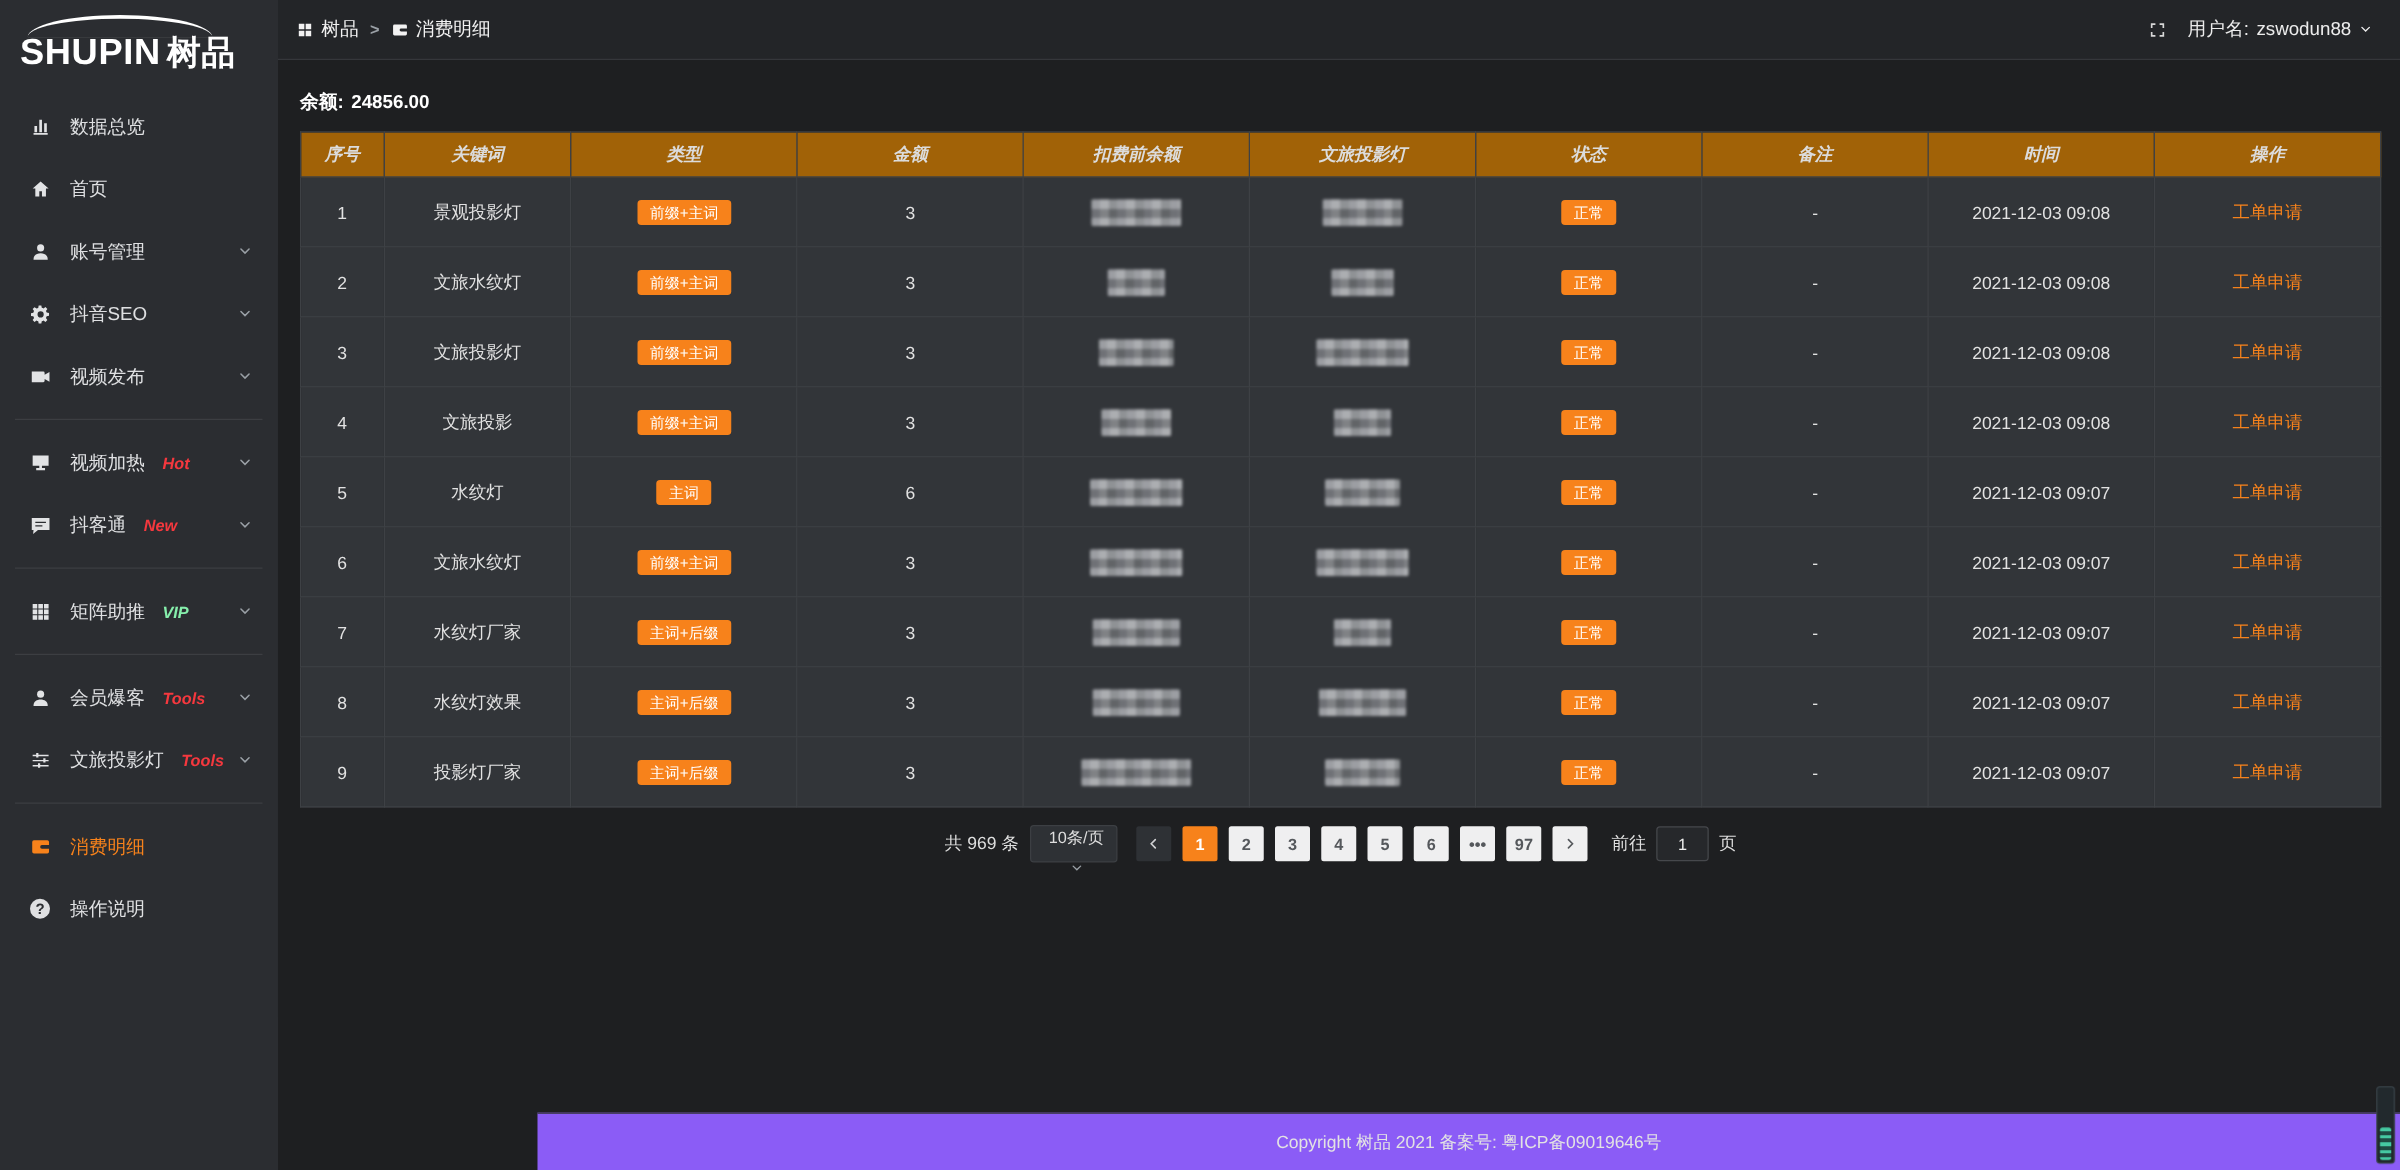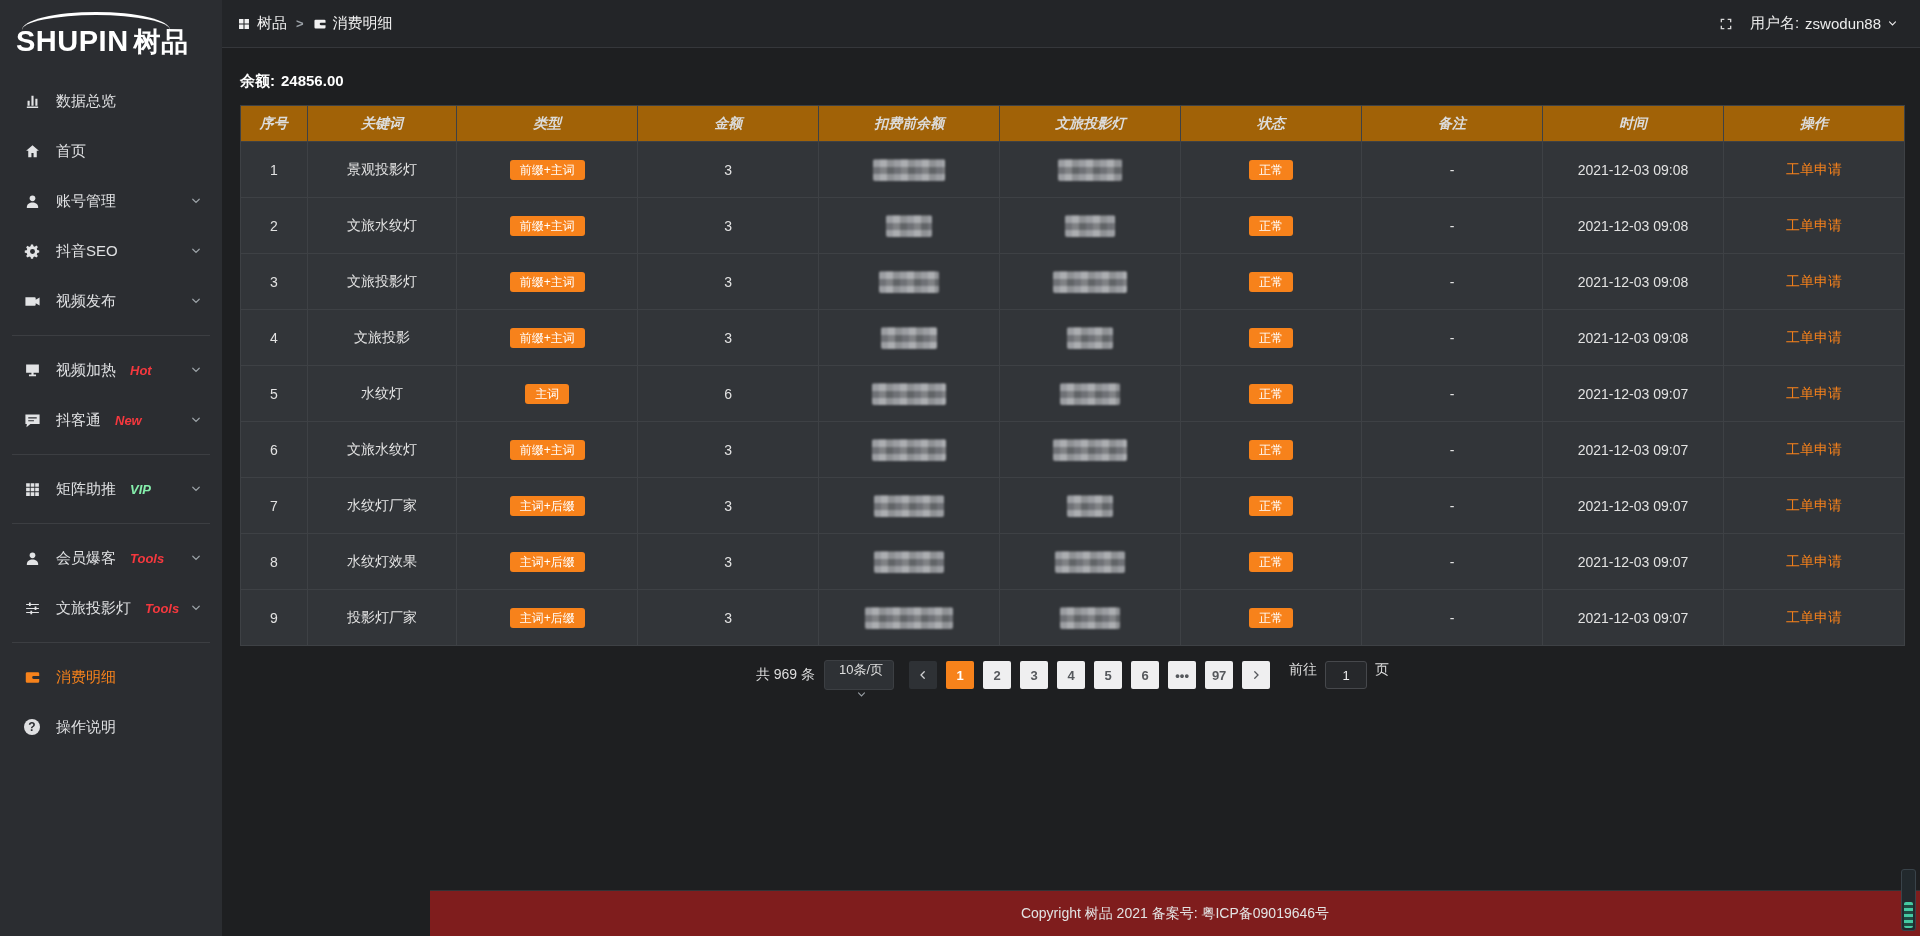--- a/index.html
+++ b/index.html
@@ -69,26 +69,26 @@
   #pager { display:flex; align-items:center; justify-content:center; gap:9px; margin-top:14px; font-size:14px; color:#dedede; }
   .pg-size { display:flex; align-items:center; gap:10px; background:#2e3135; border:1px solid #3c3f43;
     border-radius:3px; height:30px; padding:0 10px 0 14px; font-size:13px; cursor:pointer; margin-right:6px;flex-direction:column; }
   .pg-size .icon svg { width:11px; height:11px; color:#9aa0a6; }
   .pg-btn { min-width:28px; height:28px; border-radius:2px; display:inline-flex; align-items:center; justify-content:center;
     font-size:13px; font-weight:700; cursor:pointer; padding:0 5px; }
   .pg-btn.light { background:#efeff0; color:#55585c; }
   .pg-btn.dark  { background:#2e3135; color:#cfd0d2; }
   .pg-btn.active { background:#f7821b; color:#fff; }
   .pg-btn svg { width:12px; height:12px; }
-  .pg-goto { display:flex; gap:8px; margin-left:10px; }
+  .pg-goto { display:flex; align-items:center; gap:8px; margin-left:10px; }
   .pg-input { width:42px; height:28px; background:#26282b; border:1px solid #46484c; border-radius:3px;
     color:#eee; text-align:center; font-size:13px; font-family:inherit; }
 
   
-  #footer { position:absolute; left:215px; right:0; bottom:0; height:46px; background:#7f1d1d;
+  #footer { position:absolute; left:215px; right:0; bottom:0; height:46px; background:#8b5cf6;
     border-top:1px solid #323336; display:flex; align-items:center; justify-content:center;
     font-size:14px; color:#e3e3e3; z-index:4; }
 
   
   #mini-scroll { position:fixed; right:4px; bottom:5px; width:15px; height:62px; background:#22292d;
     border:1px solid #39434a; border-radius:3px; z-index:9; cursor:pointer; }
   #mini-scroll .stripes { position:absolute; left:2px; right:2px; bottom:2px; height:26px; border-radius:2px;
     background:repeating-linear-gradient(180deg,#45c9a2 0 3px,#1f4a42 3px 6px); }
 </style>
 </head>

